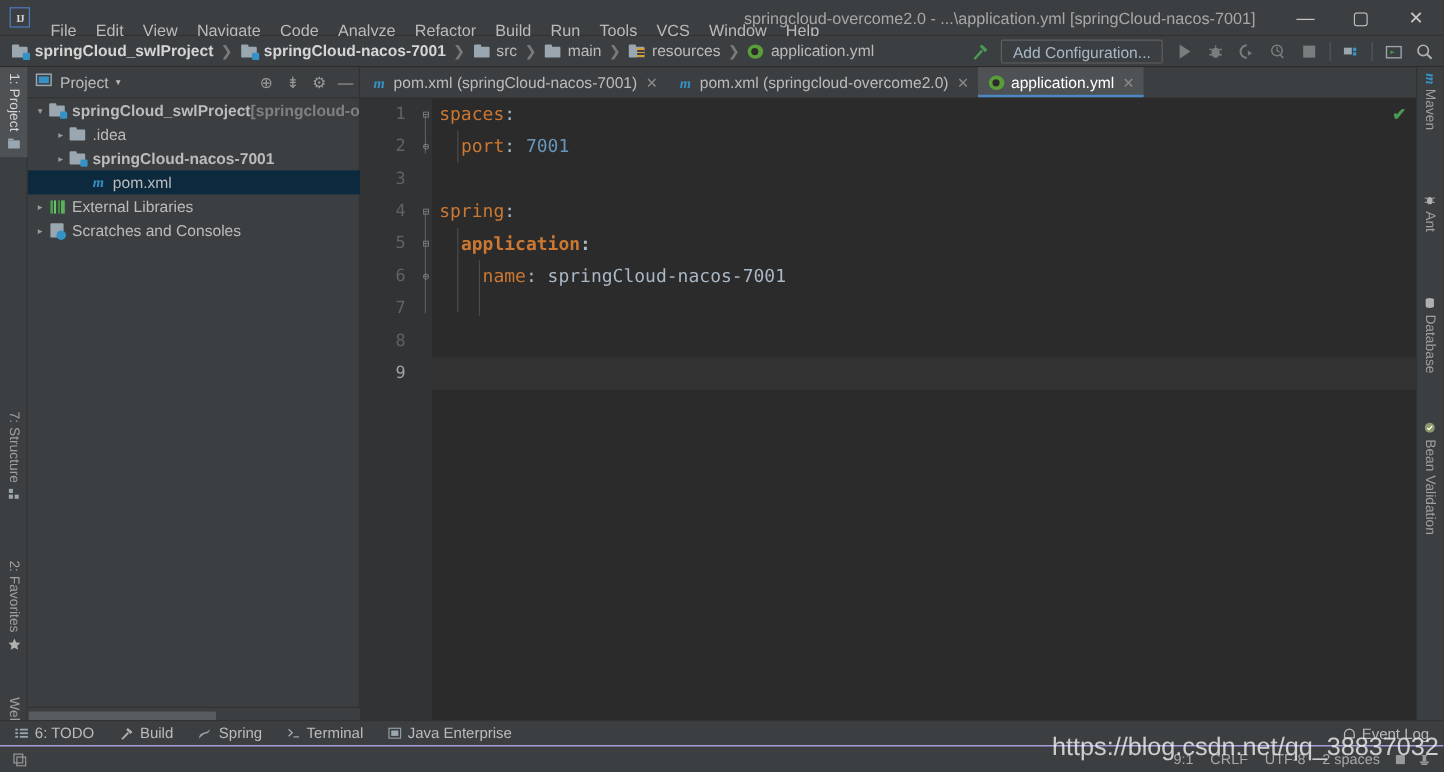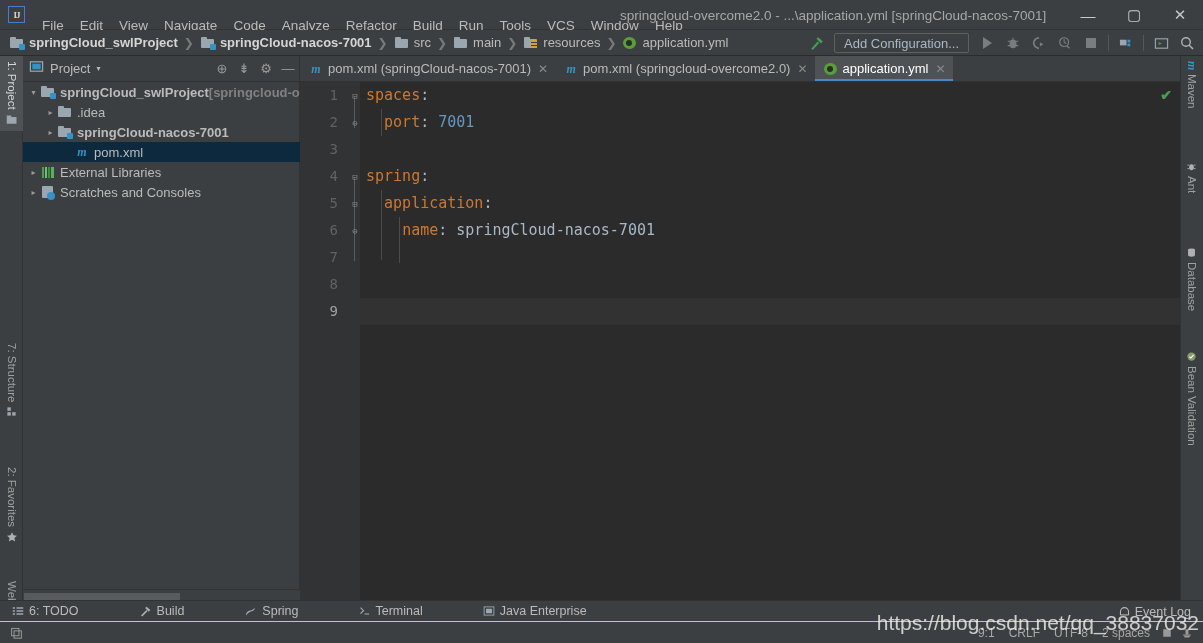--- a/index.html
+++ b/index.html
@@ -200,21 +200,20 @@
     font-size: 11.5px; color: #a0a0a0; padding: 5px 0;
     display: flex; align-items: center; cursor: default;
   }
   .rtab-ico { margin-bottom: 4px; font-size: 11px; color: #9a9a9a; }
 
   
   .bottom-bar {
     position: absolute; left: 0; bottom: 22px; width: 1203px; height: 21px;
     background: #3c3f41; display: flex; align-items: center;
     border-top: 1px solid #323232;
-    gap: 40px;
   }
   .bb-item {
     display: flex; align-items: center; font-size: 12.5px; color: #bbbbbb;
     padding: 2px 8px; margin-left: 4px; cursor: default; white-space: nowrap;
   }
   .bb-ico { margin-right: 5px; font-size: 11px; color: #9a9a9a; display: inline-flex; }
 
   
   .statusbar {
     position: absolute; left: 0; bottom: 0; width: 1203px; height: 22px;
@@ -584,21 +583,21 @@
           <div class="fold" style="top: 135px;">⊖</div>
           <div class="gline" style="top: 162px;">7</div>
           <div class="gline" style="top: 189px;">8</div>
           <div class="gline cur" style="top: 216px;">9</div>
         </div>
       <div class="code-lines" id="lines-root">
           <div class="cline" style="top: 0px;"><span class="k">spaces</span><span class="p">:</span></div>
           <div class="cline" style="top: 27px;"><span class="p">&nbsp;&nbsp;</span><span class="k">port</span><span class="p">:&nbsp;</span><span class="n">7001</span></div>
           <div class="cline" style="top: 54px;"></div>
           <div class="cline" style="top: 81px;"><span class="k">spring</span><span class="p">:</span></div>
-          <div class="cline" style="top: 108px;"><span class="p">&nbsp;&nbsp;</span><span class="k">application</span><span class="p">:</span></div>
+          <div class="cline" style="top: 108px; font-weight: bold;"><span class="p">&nbsp;&nbsp;</span><span class="k">application</span><span class="p">:</span></div>
           <div class="cline" style="top: 135px;"><span class="p">&nbsp;&nbsp;&nbsp;&nbsp;</span><span class="k">name</span><span class="p">:&nbsp;</span><span class="v">springCloud-nacos-7001</span></div>
           <div class="cline" style="top: 162px;"></div>
           <div class="cline" style="top: 189px;"></div>
           <div class="cline cur" style="top: 216px;"></div>
           <div class="indent-guide" style="left: 21px; top: 27px; height: 27px;"></div>
           <div class="indent-guide" style="left: 21px; top: 108px; height: 70.2px;"></div>
           <div class="indent-guide" style="left: 39px; top: 135px; height: 45.9px;"></div>
         </div>
     </div>
     <div class="ok-check">✔</div>

